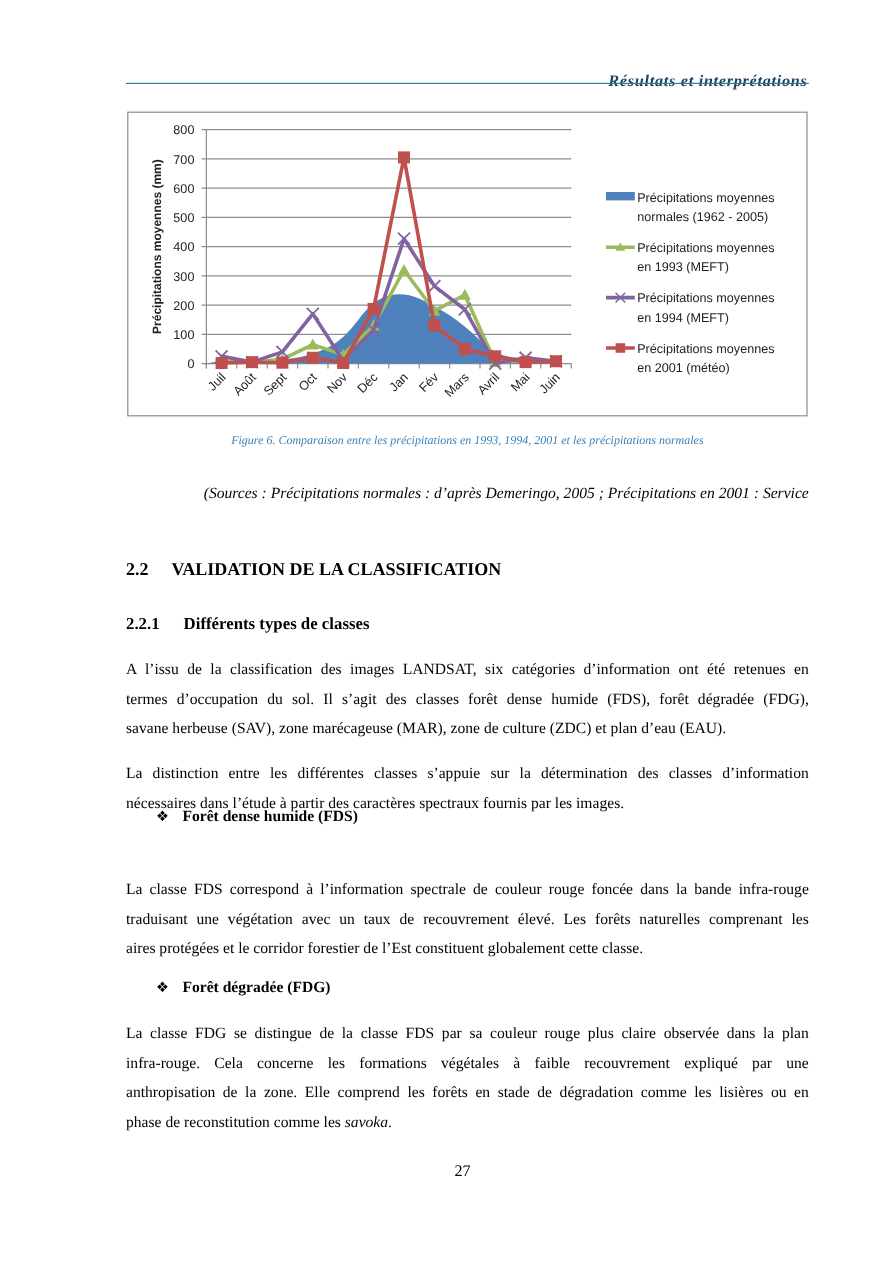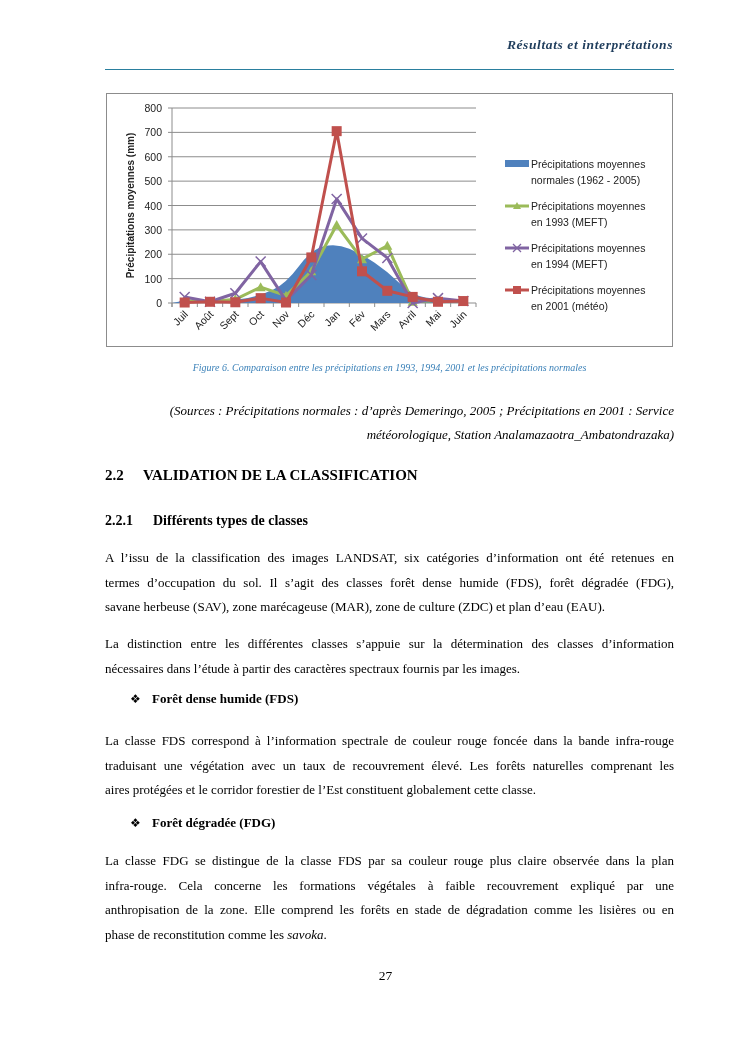--- a/index.html
+++ b/index.html
@@ -1,18 +1,18 @@
 <!DOCTYPE html>
 <html><head>
 <meta charset="utf-8">
 <style>
   html, body { margin: 0; padding: 0; background: #ffffff; }
   body { width: 745px; height: 1053px; position: relative; overflow: hidden;
          font-family: "Liberation Serif", serif; color: #000; }
-  .header-title { position: absolute; right: 72px; top: 37px; font-size: 13.5px;
+  .header-title { position: absolute; right: 72px; top: 60px; font-size: 13.5px;
          font-style: italic; font-weight: bold; color: #1f3d5c; letter-spacing: 0.6px; }
   .header-rule { position: absolute; left: 105px; width: 569px; top: 69px; height: 0;
          border-top: 1.5px solid #2a7f9e; }
   .chart-frame { position: absolute; left: 106px; top: 93px; width: 567px; height: 254px;
          border: 1px solid #8c8c8c; box-sizing: border-box; background: #fff; }
   .chart-svg { position: absolute; left: 0; top: 0; }
   .caption { position: absolute; left: 105px; width: 569px; top: 362px; text-align: center;
          font-size: 10px; font-style: italic; color: #3a80b8; }
   .sources { position: absolute; left: 105px; width: 569px; top: 399px; text-align: right;
          font-size: 13px; font-style: italic; line-height: 24px; }
@@ -161,21 +161,20 @@
         <rect x="406" y="192" width="8" height="8" fill="#c0504d"></rect>
         <text x="424" y="200" class="legend-text">Précipitations moyennes</text>
         <text x="424" y="216" class="legend-text">en 2001 (météo)</text>
       </g>
     </svg>
 </div>
 
 <div class="caption">Figure 6. Comparaison entre les précipitations en 1993, 1994, 2001 et les précipitations normales</div>
 <div class="sources">
   <div>(Sources : Précipitations normales : d’après Demeringo, 2005 ; Précipitations en 2001 : Service</div>
-  <div>météorologique, Station Analamazaotra_Ambatondrazaka)</div>
 </div>
 
 <div class="h2">
   <span class="num">2.2</span><span>VALIDATION DE LA CLASSIFICATION</span>
 </div>
 
 <div class="h3">
   <span class="num">2.2.1</span><span>Différents types de classes</span>
 </div>
 
@@ -183,21 +182,21 @@
   <span class="line">A l’issu de la classification des images LANDSAT, six catégories d’information ont été retenues en</span>
   <span class="line">termes d’occupation du sol. Il s’agit des classes forêt dense humide (FDS), forêt dégradée (FDG),</span>
   <span class="line last">savane herbeuse (SAV), zone marécageuse (MAR), zone de culture (ZDC) et plan d’eau (EAU).</span>
 </div>
 
 <div class="para" style="top:632px">
   <span class="line">La distinction entre les différentes classes s’appuie sur la détermination des classes d’information</span>
   <span class="line last">nécessaires dans l’étude à partir des caractères spectraux fournis par les images.</span>
 </div>
 
-<div class="bullet" style="top:691px">
+<div class="bullet" style="top:672px">
   <span class="glyph">❖</span><span>Forêt dense humide (FDS)</span>
 </div>
 
 <div class="para" style="top:729px">
   <span class="line">La classe FDS correspond à l’information spectrale de couleur rouge foncée dans la bande infra-rouge</span>
   <span class="line">traduisant une végétation avec un taux de recouvrement élevé. Les forêts naturelles comprenant les</span>
   <span class="line last">aires protégées et le corridor forestier de l’Est constituent globalement cette classe.</span>
 </div>
 
 <div class="bullet" style="top:815px">

